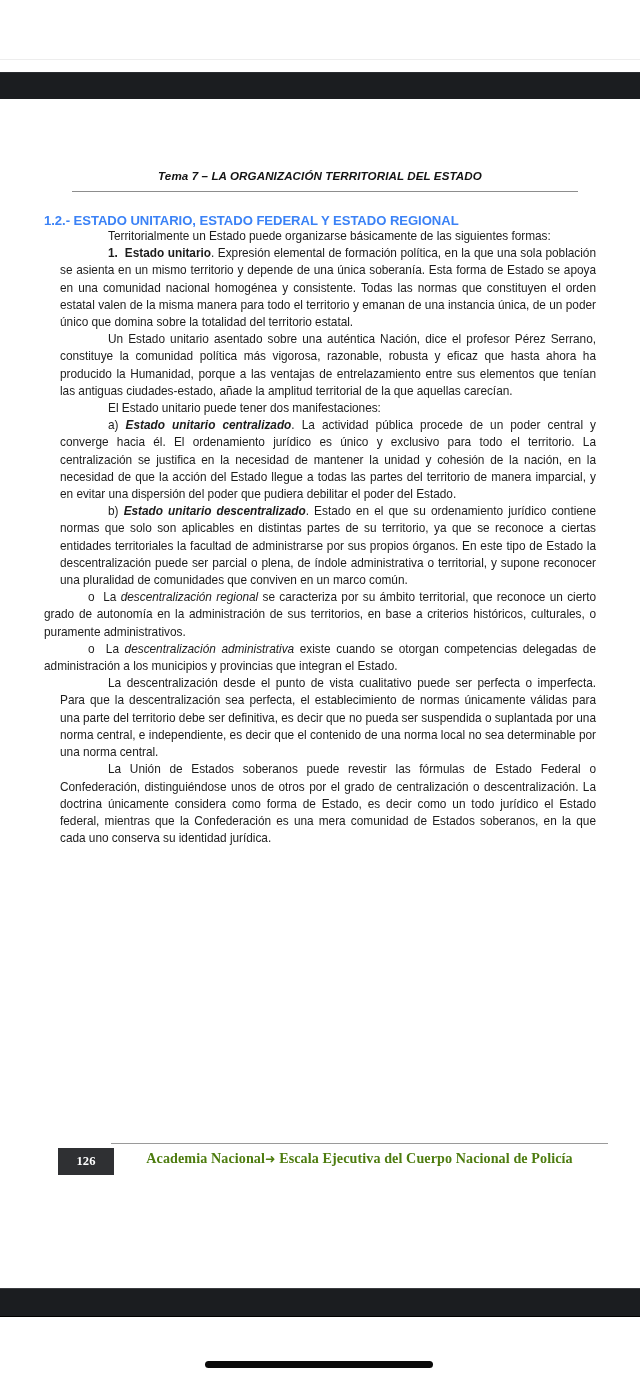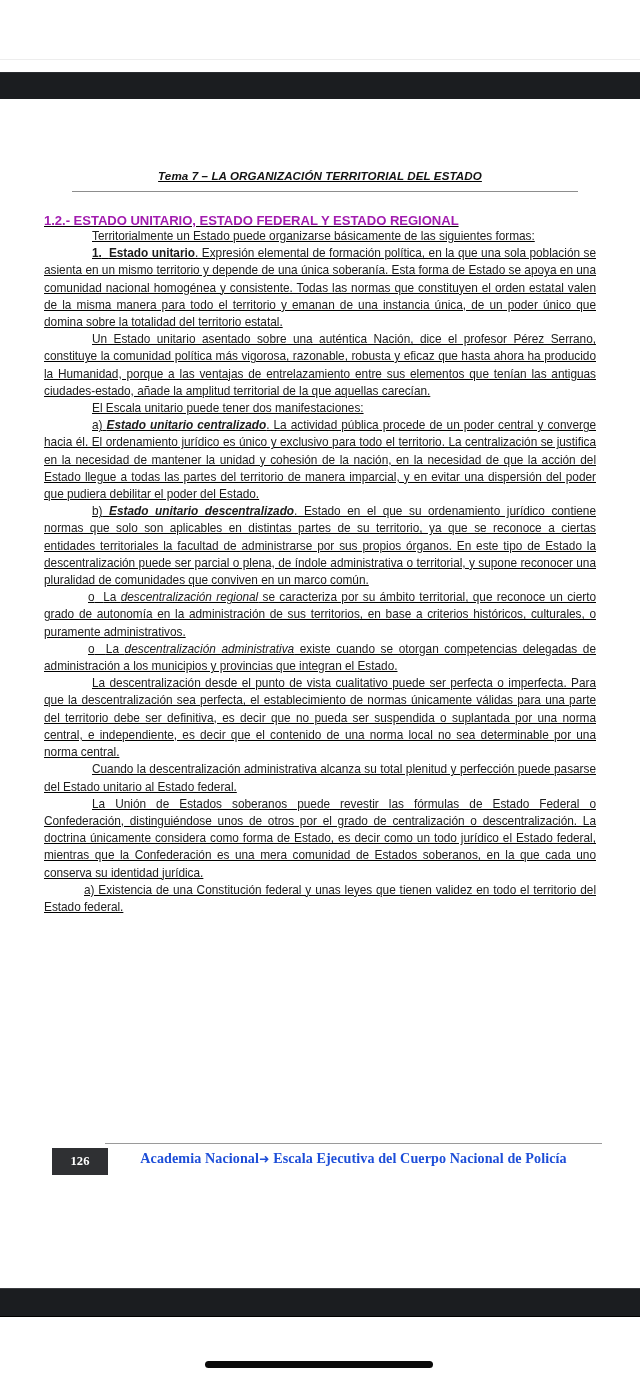--- a/index.html
+++ b/index.html
@@ -62,21 +62,20 @@
     height: 1189px;
     background: #ffffff;
     overflow: hidden;
   }
 
   .page-inner {
     position: absolute;
     left: 44px;
     top: 0;
     width: 552px;
-    text-decoration: underline;
   }
 
   
   .running-head {
     margin-top: 70px;
     text-align: center;
     font-size: 11.6px;
     font-weight: bold;
     font-style: italic;
     letter-spacing: 0.1px;
@@ -88,46 +87,46 @@
     width: 506px;
     height: 1px;
     background: #8d8d8d;
   }
 
   
   .section-heading {
     margin-top: 21px;
     font-size: 13.1px;
     font-weight: bold;
-    color: #a21caf;
+    color: #3b82f6;
     letter-spacing: -0.05px;
   }
 
   
   .para {
     font-size: 11.85px;
     line-height: 17.2px;
     color: #1c1c1c;
     text-align: justify;
     text-justify: inter-word;
     margin: 0;
     letter-spacing: -0.02px;
   }
-  .para.indent { text-indent: 48px; }
+  .para.indent { text-indent: 48px; margin-left: 16px; }
   .para.indent-sm { text-indent: 40px; }
   .para.indent-bullet { text-indent: 44px; }
   .para.gap-top { margin-top: 17px; }
   .para b { font-weight: bold; }
   .para i { font-style: italic; }
   .para .bi { font-weight: bold; font-style: italic; }
 
   
   .footer {
     position: absolute;
-    left: 10px;
+    left: 16px;
     top: 1035px;
     width: 552px;
     height: 70px;
   }
   .footer-rule {
     position: absolute;
     left: 51px;
     top: 9px;
     width: 497px;
     height: 1.4px;
@@ -152,21 +151,21 @@
   }
   .footer-text {
     position: absolute;
     left: 51px;
     top: 16px;
     width: 497px;
     text-align: center;
     font-family: "Liberation Serif", serif;
     font-size: 14.1px;
     font-weight: bold;
-    color: #1d4ed8;
+    color: #4d7c0f;
     letter-spacing: 0.1px;
     white-space: nowrap;
   }
   .footer-text .arrow {
     font-family: "DejaVu Sans", sans-serif;
     font-size: 12.4px;
   }
 </style>
 </head>
 <body>
@@ -183,39 +182,37 @@
     <div class="head-rule"></div>
 
     <div class="section-heading">1.2.- ESTADO UNITARIO, ESTADO FEDERAL Y ESTADO REGIONAL</div>
 
     <p class="para indent">Territorialmente un Estado puede organizarse básicamente de las siguientes formas:</p>
 
     <p class="para indent"><b>1.</b>&nbsp;&nbsp;<b>Estado unitario</b><span>. Expresión elemental de formación política, en la que una sola población se asienta en un mismo territorio y depende de una única soberanía. Esta forma de  Estado se apoya en una comunidad nacional homogénea y consistente. Todas las normas que  constituyen el orden estatal valen de la misma manera para todo el territorio y emanan de una  instancia única, de un poder único que domina sobre la totalidad del territorio estatal.</span></p>
 
     <p class="para indent">Un Estado unitario asentado sobre una auténtica Nación, dice el profesor Pérez Serrano,  constituye la comunidad política más vigorosa, razonable, robusta y eficaz que hasta ahora ha  producido la Humanidad, porque a las ventajas de entrelazamiento entre sus elementos que   tenían las antiguas ciudades-estado, añade la amplitud territorial de la que aquellas carecían.</p>
 
-    <p class="para indent">El Escala unitario puede tener dos manifestaciones:</p>
+    <p class="para indent">El Estado unitario puede tener dos manifestaciones:</p>
 
     <p class="para indent"><span>a)</span>&nbsp;<span class="bi">Estado unitario centralizado</span><span>. La actividad pública procede de un poder central y converge hacia él. El ordenamiento jurídico es único y exclusivo para todo el territorio. La centralización se justifica en la necesidad de mantener la unidad y cohesión de la nación, en la necesidad de que la acción del Estado llegue a todas las partes del territorio de manera imparcial,  y en evitar una dispersión del poder que pudiera debilitar el poder del Estado.</span></p>
 
     <p class="para indent"><span>b)</span>&nbsp;<span class="bi">Estado unitario descentralizado</span><span>. Estado en el que su ordenamiento jurídico contiene  normas que solo son aplicables en distintas partes de su territorio, ya que se reconoce a ciertas  entidades territoriales la facultad de administrarse por sus propios órganos. En este tipo de  Estado la descentralización puede ser parcial o plena, de índole administrativa o territorial, y  supone reconocer una pluralidad de comunidades que conviven en un marco común.</span></p>
 
     <p class="para indent-bullet"><span>o</span>&nbsp;&nbsp;<span>La </span><i>descentralización regional</i><span> se caracteriza por su ámbito territorial, que reconoce un cierto  grado de autonomía en la administración de sus territorios, en base a criterios históricos, culturales, o puramente administrativos.</span></p>
 
     <p class="para indent-bullet"><span>o</span>&nbsp;&nbsp;<span>La </span><i>descentralización administrativa</i><span> existe cuando se otorgan competencias delegadas de  administración a los municipios y provincias que integran el Estado.</span></p>
 
     <p class="para indent">La descentralización desde el punto de vista cualitativo puede ser perfecta o imperfecta.  Para que la descentralización sea perfecta, el establecimiento de normas únicamente válidas para  una parte del territorio debe ser definitiva, es decir que no pueda ser suspendida o suplantada  por una norma central, e independiente, es decir que el contenido de una norma local no sea  determinable por una norma central.</p>
 
-    <p class="para indent">Cuando la descentralización administrativa alcanza su total plenitud y perfección puede pasarse del Estado unitario al Estado federal.</p>
 
 
     <p class="para indent">La Unión de Estados soberanos puede revestir las fórmulas de Estado Federal o Confederación, distinguiéndose unos de otros por el grado de centralización o descentralización. La doctrina únicamente considera como forma de Estado, es decir como un todo jurídico el Estado federal, mientras que la Confederación es una mera comunidad de Estados soberanos, en la que  cada uno conserva su identidad jurídica.</p>
 
 
-    <p class="para indent-sm">a) Existencia de una Constitución federal y unas leyes que tienen validez en todo el  territorio del Estado federal.</p>
 
 
     <div class="footer">
       <div class="footer-rule"></div>
       <div class="page-number-box">
           <span>126</span>
         </div>
       <div class="footer-text"><span>Academia Nacional</span><span class="arrow">➜</span> <span>Escala Ejecutiva del Cuerpo Nacional de Policía</span></div>
     </div>
 

